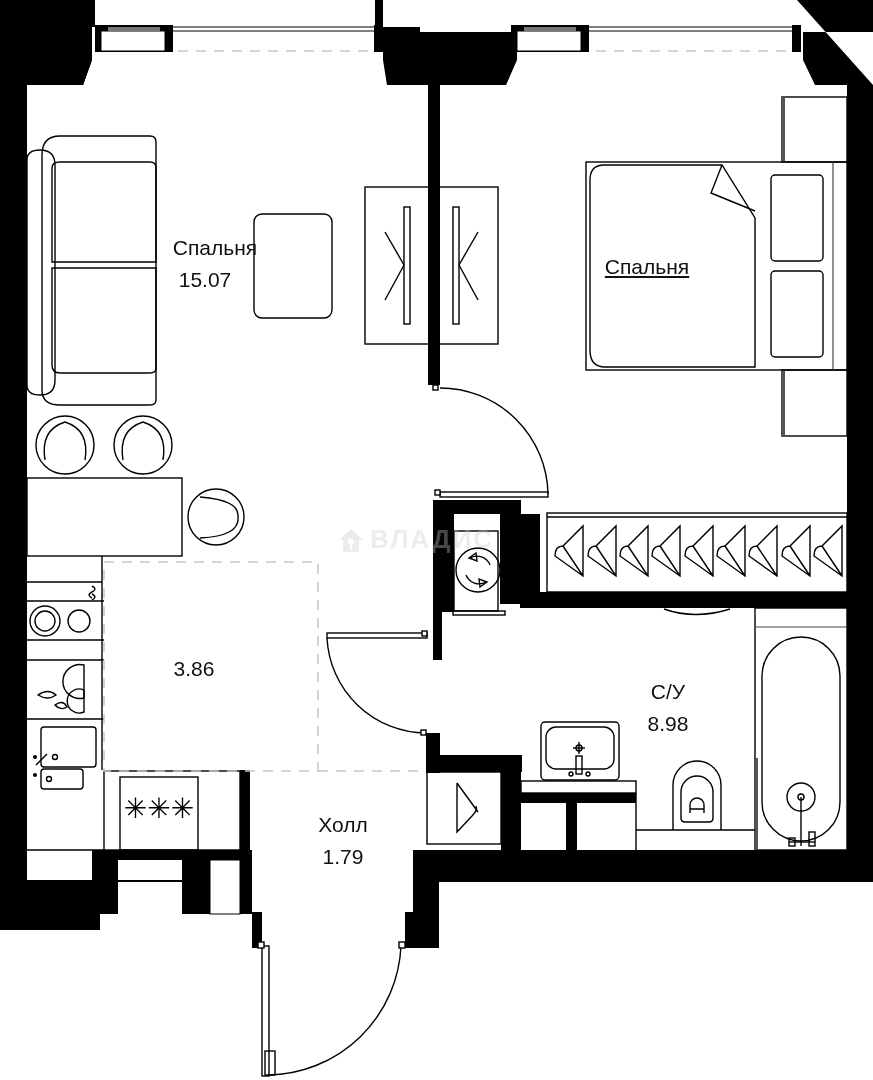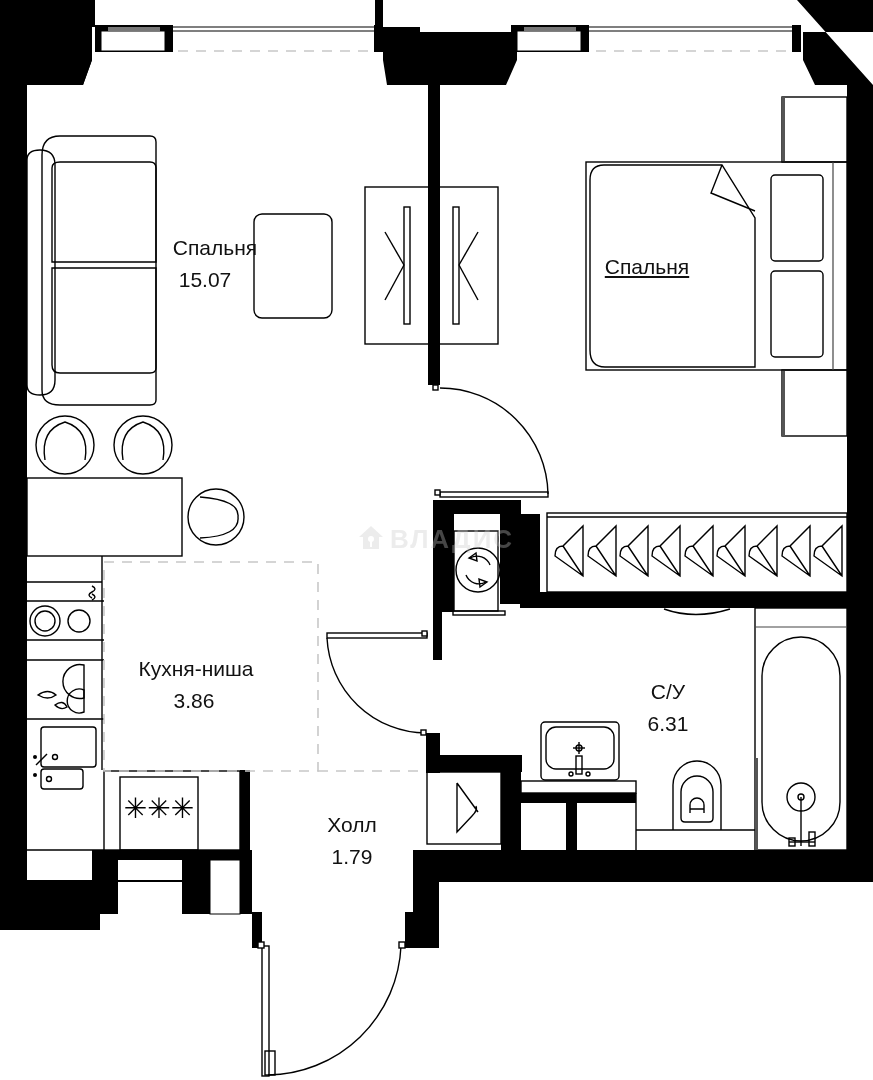--- a/index.html
+++ b/index.html
@@ -15,27 +15,27 @@
       font-family: "Liberation Sans", sans-serif;
       font-size: 21px;
       color: #111111;
       text-align: center;
       line-height: 32px;
       white-space: nowrap;
     }
     .room-label .name, .room-label .area { display: block; }
     .watermark {
       position: absolute;
-      left: 358px; top: 524px;
+      left: 338px; top: 524px;
       font-family: "Liberation Sans", sans-serif;
       font-size: 26px;
       font-weight: bold;
       color: rgba(200,200,200,0.35);
       letter-spacing: 2px;
-      display: flex; align-items: flex-start; gap: 6px;
+      display: flex; align-items: center; gap: 6px;
     }
     .watermark .wm-icon {
       width: 26px; height: 26px;
     }
   </style>
 </head>
 <body>
 
 <svg id="plan" viewBox="0 0 873 1080" xmlns="http://www.w3.org/2000/svg">
 
@@ -284,25 +284,24 @@
 <div class="room-label" style="left:160px; top:232px; width:110px;">
   <span class="name">Спальня</span>
   <span class="area" style="margin-left:-20px;">15.07</span>
 </div>
 
 <div class="room-label" style="left:592px; top:251px; width:110px;text-decoration:underline;">
   <span class="name">Спальня</span>
 </div>
 
 <div class="room-label" style="left:125px; top:653px; width:142px;">
-  <span class="name">Кухня-ниша</span>
   <span class="area" style="margin-left:-4px;">3.86</span>
 </div>
 
 <div class="room-label" style="left:636px; top:676px; width:64px;">
   <span class="name">С/У</span>
-  <span class="area">6.31</span>
-</div>
-
-<div class="room-label" style="left:314px; top:809px; width:76px;">
+  <span class="area">8.98</span>
+</div>
+
+<div class="room-label" style="left:305px; top:809px; width:76px;">
   <span class="name">Холл</span>
   <span class="area">1.79</span>
 </div>
 
 </body></html>

